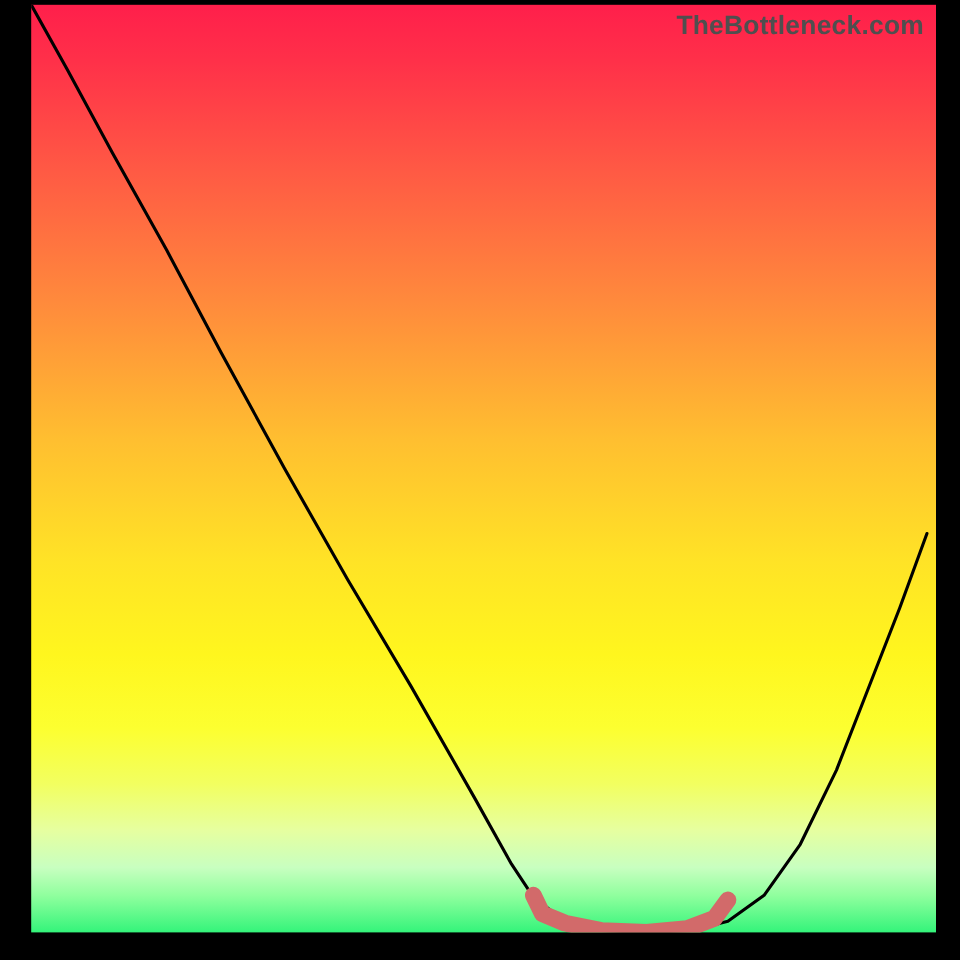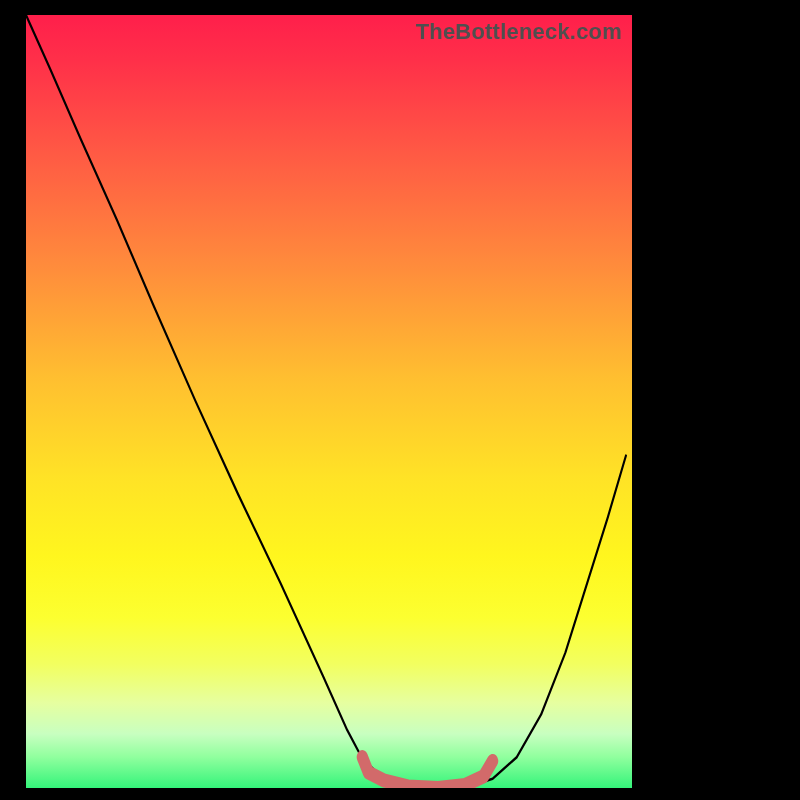--- a/index.html
+++ b/index.html
@@ -1,22 +1,22 @@
 <!DOCTYPE html>
 <html><head>
 <meta charset="utf-8">
 <style>
   * { margin: 0; padding: 0; box-sizing: border-box; }
   html, body { width: 800px; height: 800px; background: #000; overflow: hidden; }
   .stage { position: relative; width: 800px; height: 800px; background: #000; }
   .plot-area {
     position: absolute;
     left: 26px;
-    top: 15px;
-    width: 606px;
+    top: 4px;
+    width: 754px;
     height: 773px;
     padding-left: 38px;
   }
   .gradient-bg {
     position: absolute;
     inset: 0;
     background: linear-gradient(to bottom,
       #ff1f4b 0%,
       #ff3049 6%,
       #ff5a44 18%,

